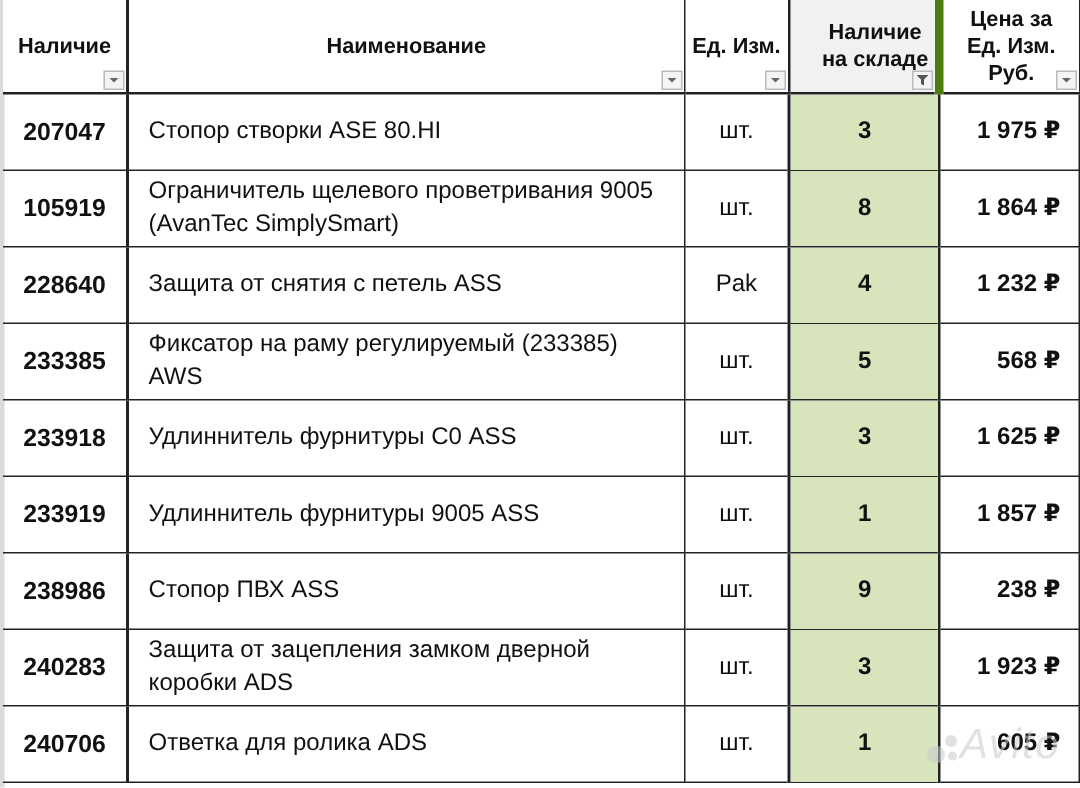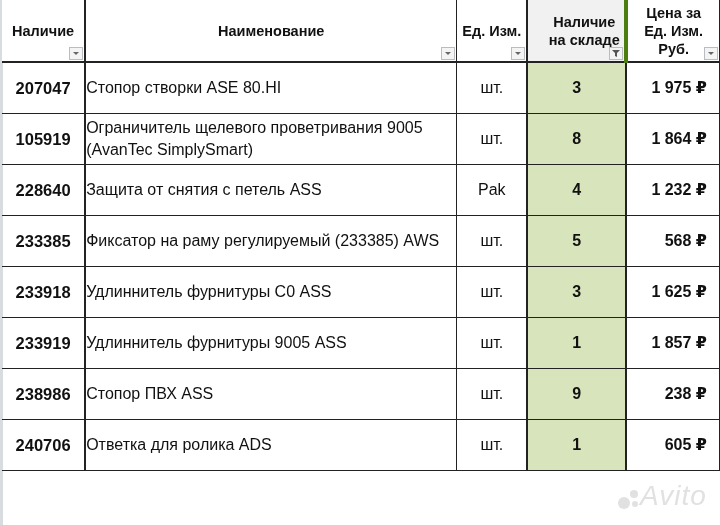--- a/index.html
+++ b/index.html
@@ -10,24 +10,24 @@
   table { border-collapse:collapse; position:absolute; left:2px; top:0; table-layout:fixed; }
   col.c1 { width:84px; } col.c2 { width:382px; } col.c3 { width:72px; }
   col.c4 { width:88px; } col.c5 { width:94px; }
   th, td { border:1px solid #222; padding:0; position:relative; }
   th { height:61px; font-weight:bold; font-size:14.5px; text-align:center; vertical-align:middle;
        background:#ffffff; border-top:none; border-bottom:2px solid #222; line-height:18px; }
   th.c1 { border-left:none; border-right:2px solid #222; }
   th.stock { background:#f1f1f1; }
   td { height:50px; font-size:16px; vertical-align:middle; line-height:22px;margin-top:28px; }
   td.art { font-weight:bold; text-align:center; border-left:none; border-right:2px solid #222; font-size:16.5px; }
-  td.name { text-align:left; padding-right:4px; }
+  td.name { text-align:left; padding-left:13px; padding-right:4px; }
   td.unit { font-weight:normal; text-align:center; }
   td.stock { background:#d8e4bc; font-weight:bold; text-align:center; border-left:2px solid #222; border-right:2px solid #222; }
-  th.stock { border-left:2px solid #222; border-right:4px solid #4d7c0f;padding-left:16px; }
+  th.stock { border-left:2px solid #222; border-right:6px solid #4d7c0f;padding-left:16px; }
   td.price { font-weight:bold; text-align:right; padding-right:12px; }
   .hdr-text { display:inline-block; }
   .filter-btn { position:absolute; right:1px; bottom:1px; width:14px; height:13px; border:1px solid #b9bcc2;
        background:#f4f4f4; box-sizing:border-box; display:flex; align-items:center; justify-content:center; }
   .arrow { width:0; height:0; border-left:3px solid transparent; border-right:3px solid transparent; border-top:3px solid #666; }
   .funnel { width:8px; height:7px; }
   .watermark { position:absolute; left:612px; top:480px; color:rgba(200,200,200,0.55); font-size:28px;
        font-weight:normal; letter-spacing:1px; pointer-events:none; font-style:italic; }
   .wm-dots { position:absolute; left:618px; top:488px; width:22px; height:22px; pointer-events:none; }
 </style>
@@ -124,20 +124,27 @@
         <td class="price">1 857 ₽</td>
       </tr>
       <tr>
         <td class="art">238986</td>
         <td class="name">Стопор ПВХ ASS</td>
         <td class="unit">шт.</td>
         <td class="stock">9</td>
         <td class="price">238 ₽</td>
       </tr>
       <tr>
+        <td class="art">240283</td>
+        <td class="name">Защита от зацепления замком дверной коробки ADS</td>
+        <td class="unit">шт.</td>
+        <td class="stock">3</td>
+        <td class="price">1 923 ₽</td>
+      </tr>
+      <tr>
         <td class="art">240706</td>
         <td class="name">Ответка для ролика ADS</td>
         <td class="unit">шт.</td>
         <td class="stock">1</td>
         <td class="price">605 ₽</td>
       </tr>
     </tbody>
   </table>
 
   <svg class="wm-dots" viewBox="0 0 22 22">

